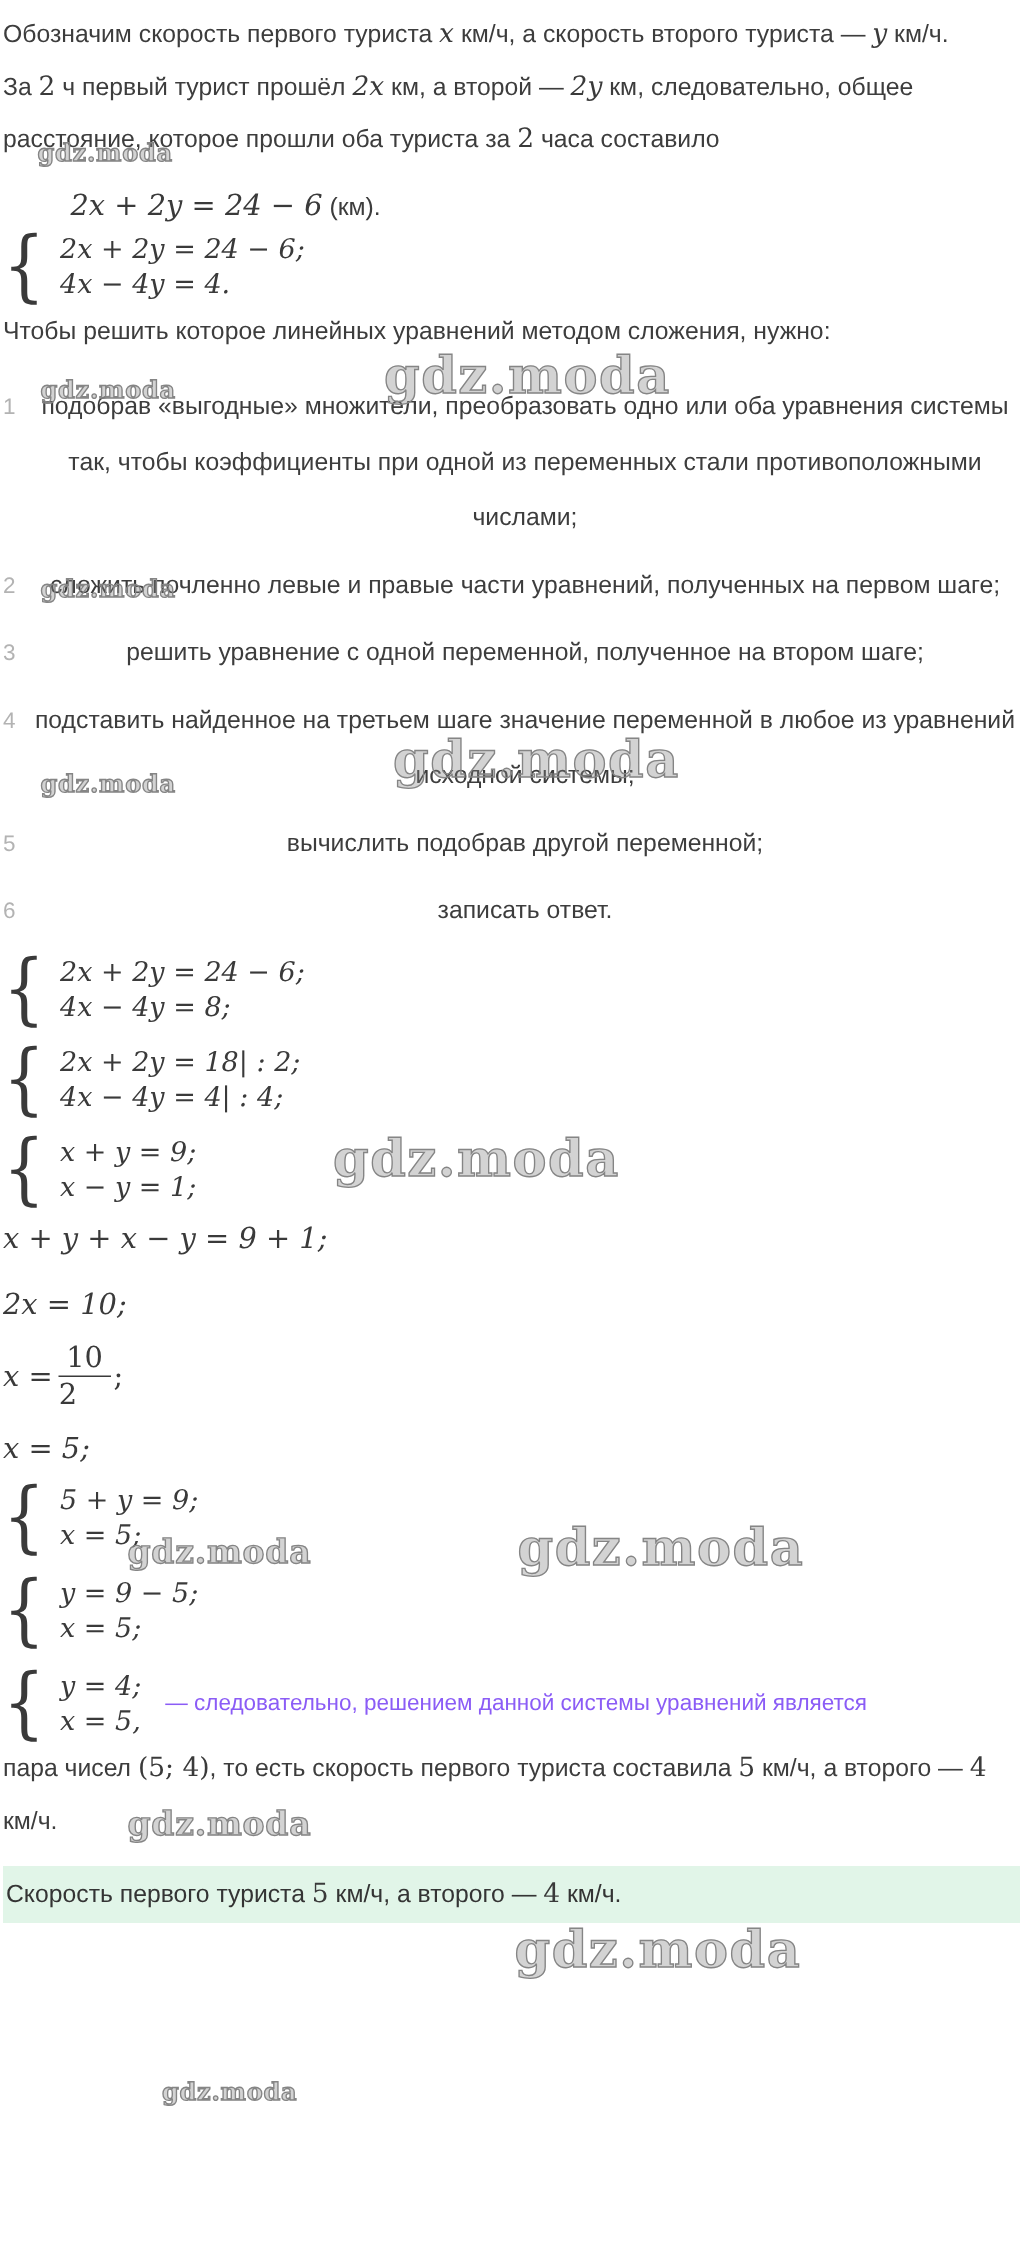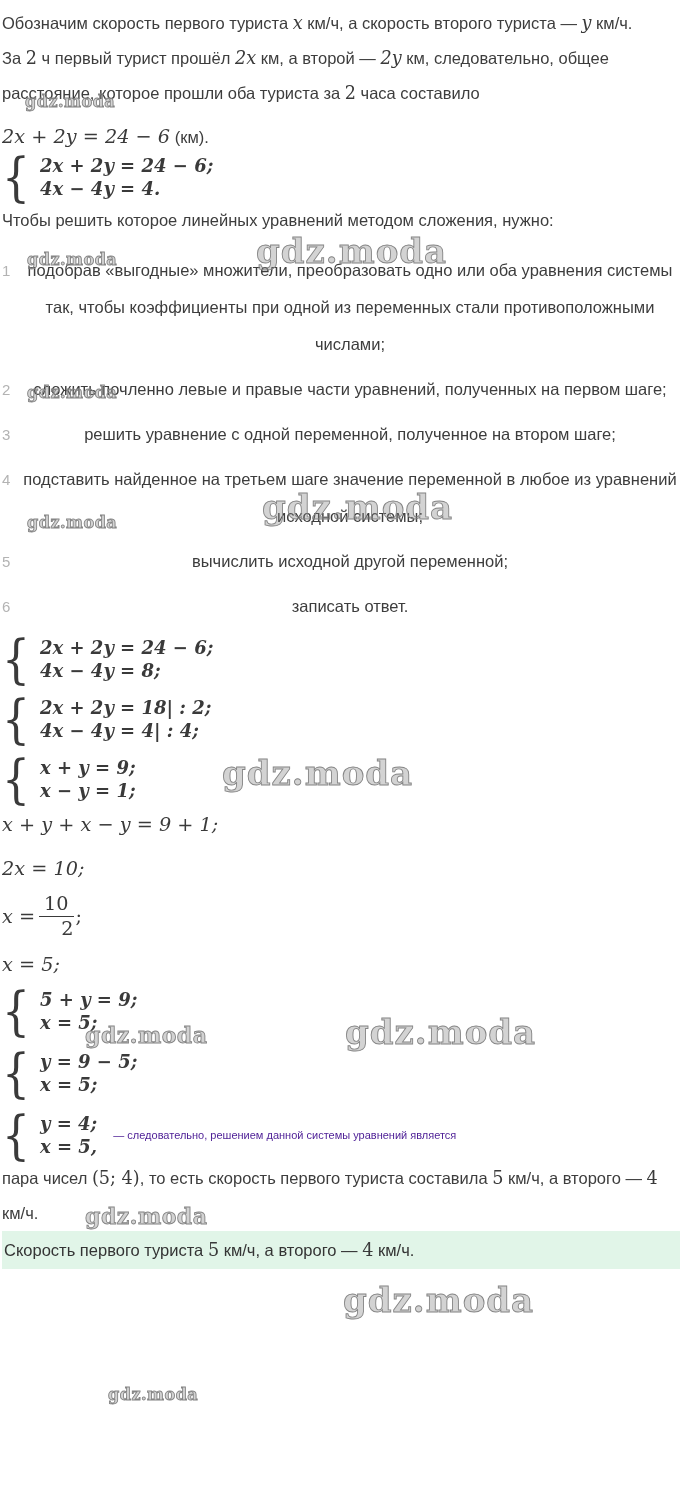--- a/index.html
+++ b/index.html
@@ -11,58 +11,58 @@
     overflow:hidden;
     font-family:"Liberation Sans",sans-serif;
     color:#3d3d3d;
     background:#ffffff;
   }
   p.body{margin:0;font-size:16.5px;line-height:35px;color:#3d3d3d;}
   
   .mt{font-family:"DejaVu Serif",serif;font-style:italic;font-size:1.07em;color:#3a3a3a;}
   .mn{font-family:"DejaVu Serif",serif;font-style:normal;font-size:1.07em;color:#3a3a3a;}
   .equation{font-size:18px;line-height:24px;margin:0;}
-  .eq1{margin-top:14px;}
+  .eq1{margin-top:14px;margin-left:45px;}
   .eq2{margin-top:16px;}
   .eq3{margin-top:8px;}
   .eq4{margin-top:20px;}
   .eq6{margin-top:12px;}
   
   .system{display:flex;align-items:center;min-height:52px;}
   .sys-brace{
     font-family:"DejaVu Serif",serif;font-weight:400;color:#3a3a3a;
     font-size:44px;line-height:46px;
     transform:scaleY(1.18);transform-origin:center;
     margin-right:10px;
   }
   .sys-lines{display:flex;flex-direction:column;}
-  .sys-lines .mt{font-size:18px;line-height:23px;font-weight:bold;}
+  .sys-lines .mt{font-size:18px;line-height:23px;}
   .sys1{margin-top:2px;}
   .sys2{margin-top:0;}
   .sys3{margin-top:8px;}
   .sys4{margin-top:8px;}
   .sys5{margin-top:8px;}
   .sys6{margin-top:10px;}
   .sys7{margin-top:10px;}
-  .side-note{margin-left:16px;font-size:11px;line-height:22px;color:#4c1d95;}
+  .side-note{margin-left:16px;font-size:15px;line-height:22px;color:#8b5cf6;}
   
   .method-intro{margin-top:6px;}
   .steps{margin-top:14px;}
   .step{display:flex;margin-bottom:8px;}
   .step-num{flex:0 0 18px;color:#b3b3b3;font-size:15px;line-height:37px;}
   .step-text{flex:1;font-size:16.5px;line-height:37px;color:#3d3d3d;text-align:center;}
   
   .eq-frac{display:flex;align-items:center;margin-top:10px;height:50px;font-size:18px;}
-  .frac{display:inline-flex;flex-direction:column;align-items:flex-end;margin:0 2px 0 4px;}
+  .frac{display:inline-flex;flex-direction:column;align-items:flex-start;margin:0 2px 0 4px;}
   .frac-num{border-bottom:1.5px solid #3a3a3a;padding:0 5px 2px;line-height:20px;}
   .frac-den{padding-top:2px;line-height:20px;}
   
   .closing{margin-top:6px;line-height:36px;}
   .answer{
-    margin-top:0;
+    margin-top:12px;
     background:#e1f5e8;
     padding:8px 8px 8px 2px;
     font-size:16.5px;line-height:22px;color:#343434;
   }
   
   .wm{
     position:absolute;
     font-family:"DejaVu Serif",serif;font-weight:700;
     color:rgba(130,130,130,0.35);
     -webkit-text-stroke:0.9px #858585;
@@ -121,21 +121,21 @@
     <div class="step">
       <span class="step-num">3</span>
       <span class="step-text">решить уравнение с одной переменной, полученное на втором шаге;</span>
     </div>
     <div class="step">
       <span class="step-num">4</span>
       <span class="step-text">подставить найденное на третьем шаге значение переменной в любое из уравнений исходной системы;</span>
     </div>
     <div class="step">
       <span class="step-num">5</span>
-      <span class="step-text">вычислить исходной другой переменной;</span>
+      <span class="step-text">вычислить подобрав другой переменной;</span>
     </div>
     <div class="step">
       <span class="step-num">6</span>
       <span class="step-text">записать ответ.</span>
     </div>
   </div>
 
   <div class="system sys2">
     <span class="sys-brace">{</span>
     <span class="sys-lines">

